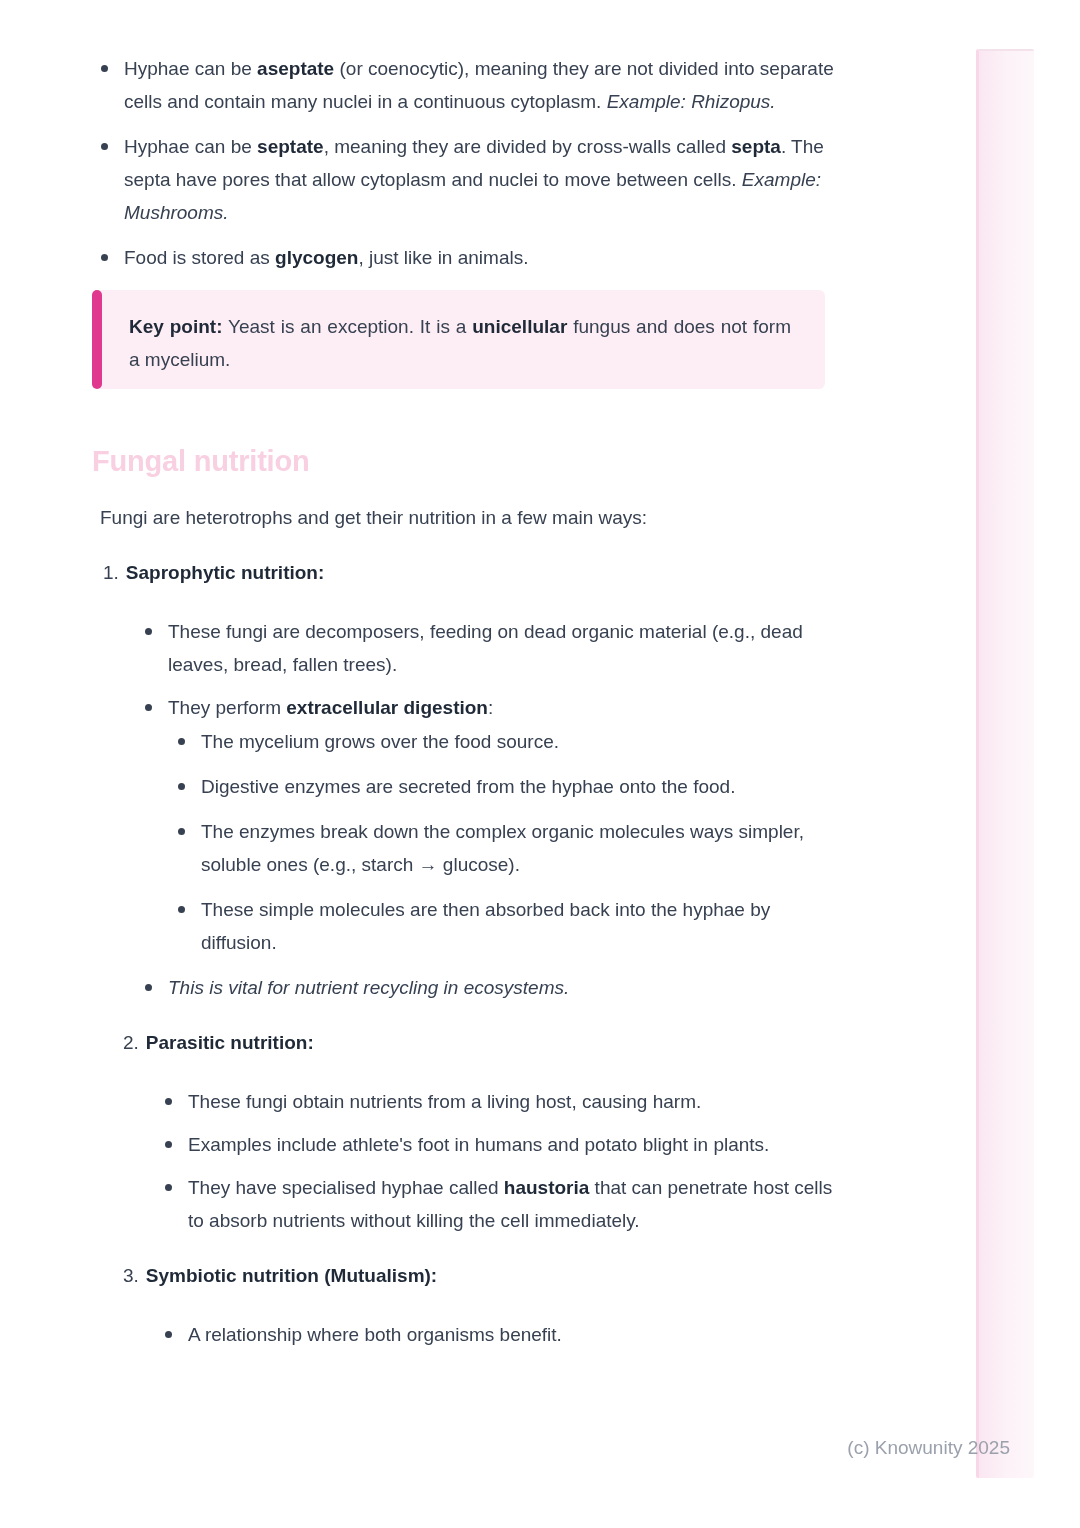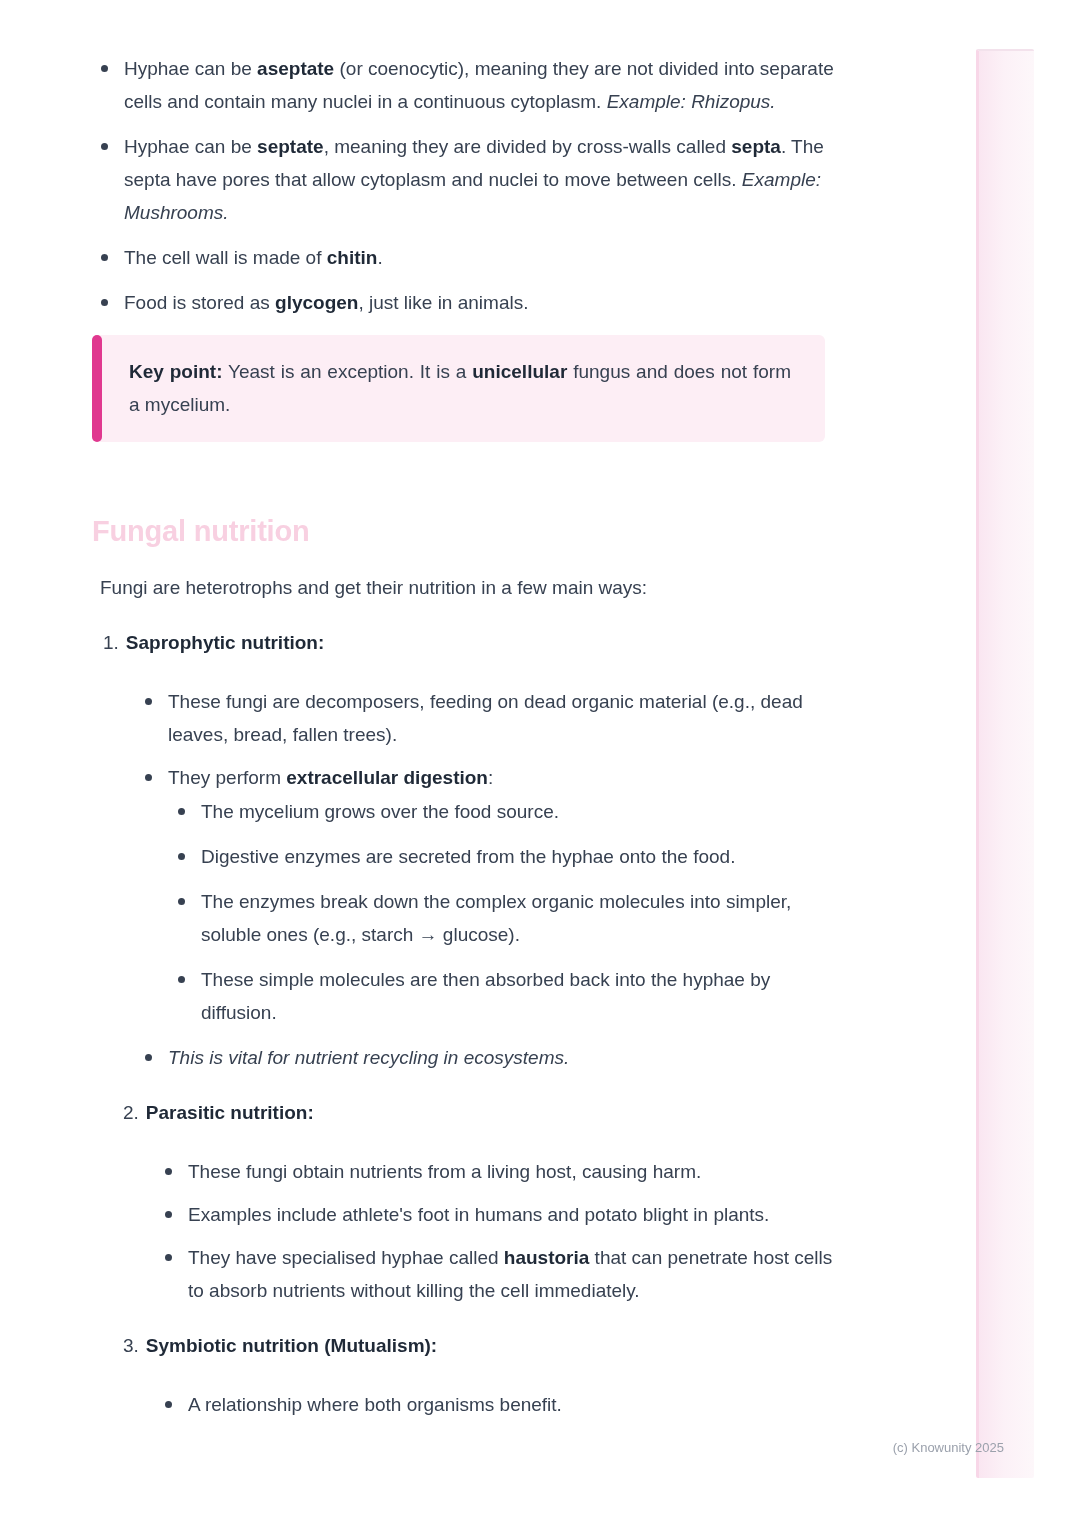--- a/index.html
+++ b/index.html
@@ -49,35 +49,35 @@
     background:var(--body-text);
   }
 
   
   .callout{
     position:relative;
     margin-top:16px;
     width:733px;
     background:var(--callout-bg);
     border-radius:6px;
-    padding:20px 34px 21px 37px;
+    padding:20px 34px 13px 37px;
   }
   .callout::before{
     content:"";
     position:absolute;
     left:0;top:0;bottom:0;
     width:10px;
     border-radius:10px;
     background:var(--accent-pink);
   }
   .callout p{margin:0;text-align:justify;}
 
   
   h2.section-heading{
-    margin:71px 0 0;
+    margin:54px 0 0;
     font-size:29px;
     line-height:36px;
     font-weight:700;
     color:var(--heading-pink);
     letter-spacing:-0.2px;
   }
 
   p.intro{margin:22px 8px 0;}
 
   
@@ -123,38 +123,37 @@
     width:58px;height:1429px;
     background:linear-gradient(to right, var(--strip-fill) 0%, #fcf1f7 45%, var(--strip-fill-light) 100%);
     border-left:3px solid var(--strip-edge);
     border-top:2px solid #f3e2ec;
     border-radius:2px;
     z-index:1;
   }
 
   .footer{
     position:absolute;
-    top:1439px;right:76px;
-    font-size:13px;
+    top:1439px;right:70px;
+    font-size:19px;
     line-height:18px;
     color:var(--footer-gray);
     z-index:2;
   }
 </style>
 </head>
 <body>
 
 <div class="side-strip"></div>
 
 <div class="content">
 
   <ul class="top-bullets">
     <li><span class="rich">Hyphae can be <strong>aseptate</strong> (or coenocytic), meaning they are not divided into separate cells and contain many nuclei in a continuous cytoplasm. <em>Example: Rhizopus.</em></span></li>
     <li><span class="rich">Hyphae can be <strong>septate</strong>, meaning they are divided by cross-walls called <strong>septa</strong>. The septa have pores that allow cytoplasm and nuclei to move between cells. <em>Example: Mushrooms.</em></span></li>
-    <li><span class="rich">The cell wall is made of <strong>chitin</strong>.</span></li>
     <li><span class="rich">Food is stored as <strong>glycogen</strong>, just like in animals.</span></li>
   </ul>
 
   <div class="callout">
     <p><strong>Key point:</strong> Yeast is an exception. It is a <strong>unicellular</strong> fungus and does not form a mycelium.</p>
   </div>
 
   <h2 class="section-heading">Fungal nutrition</h2>
 
   <p class="intro">Fungi are heterotrophs and get their nutrition in a few main ways:</p>
@@ -162,21 +161,21 @@
   <ol class="sections">
 
     <li>
       <span class="ol-num">1.</span><strong>Saprophytic nutrition:</strong>
       <ul class="sub">
         <li><span class="rich">These fungi are decomposers, feeding on dead organic material (e.g., dead leaves, bread, fallen trees).</span></li>
         <li><span class="rich">They perform <strong>extracellular digestion</strong>:</span>
           <ul class="nested">
             <li><span class="rich">The mycelium grows over the food source.</span></li>
             <li><span class="rich">Digestive enzymes are secreted from the hyphae onto the food.</span></li>
-            <li><span class="rich">The enzymes break down the complex organic molecules into simpler, soluble ones (e.g., starch → glucose).</span></li>
+            <li><span class="rich">The enzymes break down the complex organic molecules ways simpler, soluble ones (e.g., starch → glucose).</span></li>
             <li><span class="rich">These simple molecules are then absorbed back into the hyphae by diffusion.</span></li>
           </ul>
         </li>
         <li><span class="rich"><em>This is vital for nutrient recycling in ecosystems.</em></span></li>
       </ul>
     </li>
 
     <li>
       <span class="ol-num">2.</span><strong>Parasitic nutrition:</strong>
       <ul class="sub">

